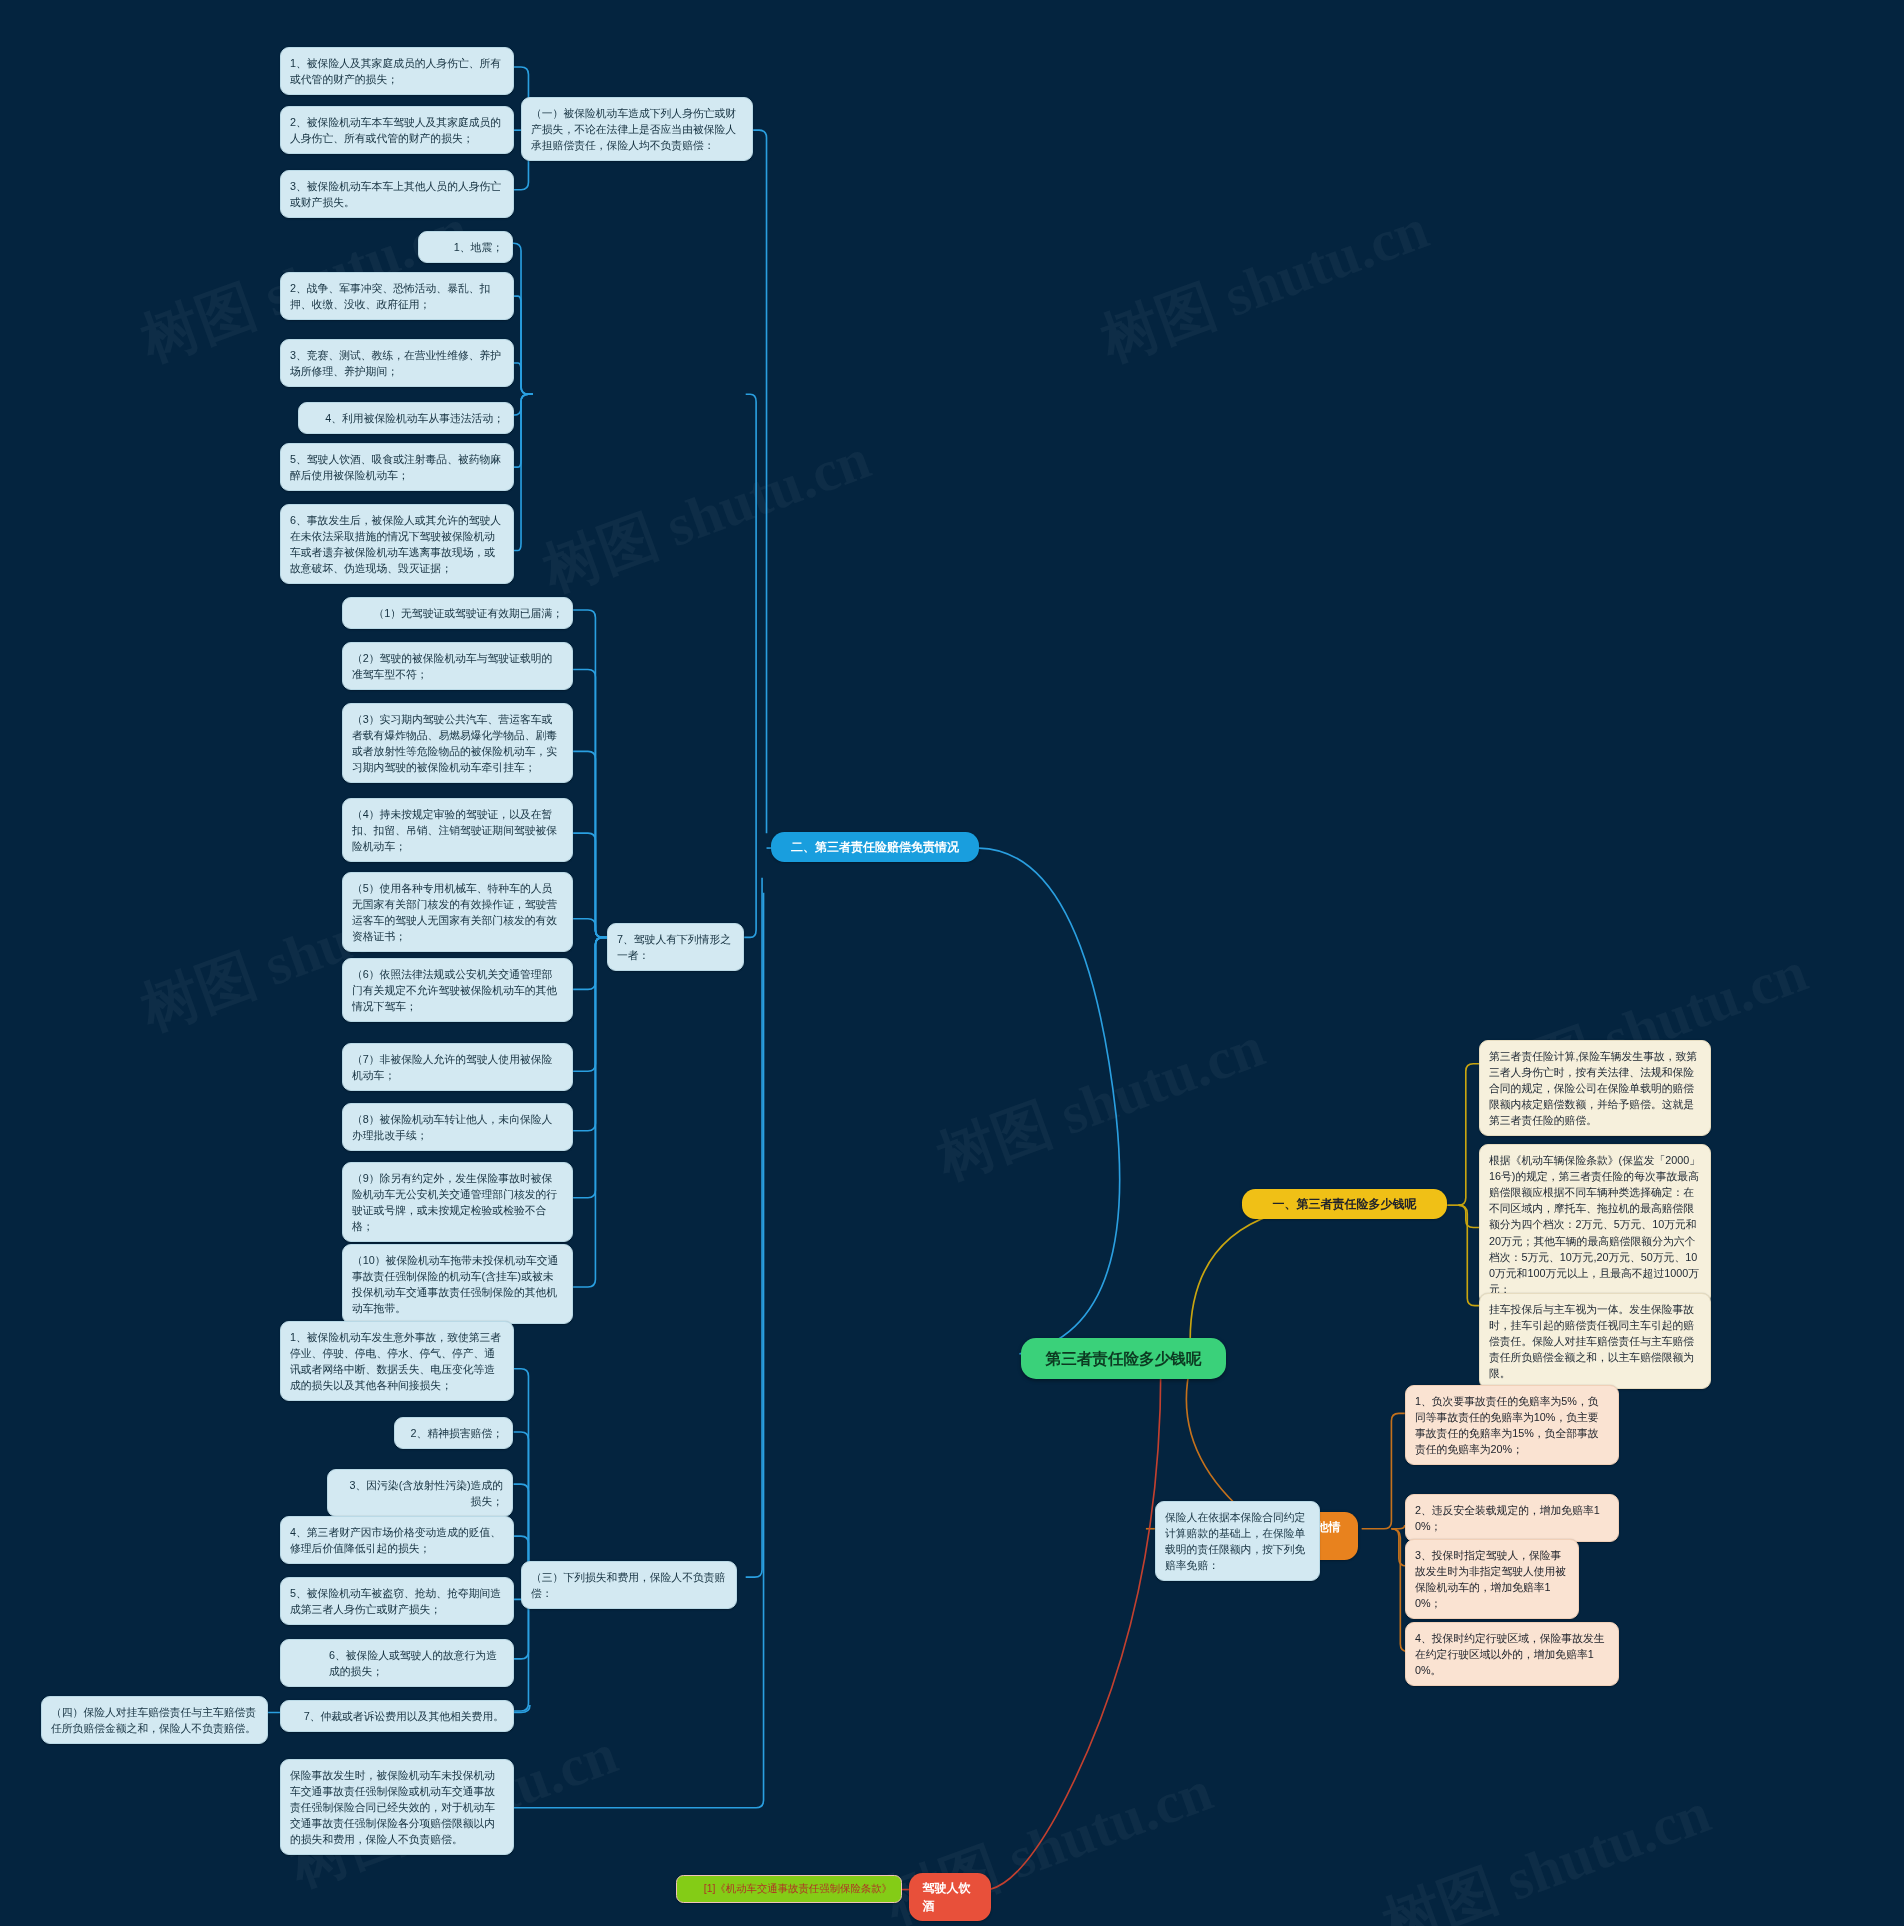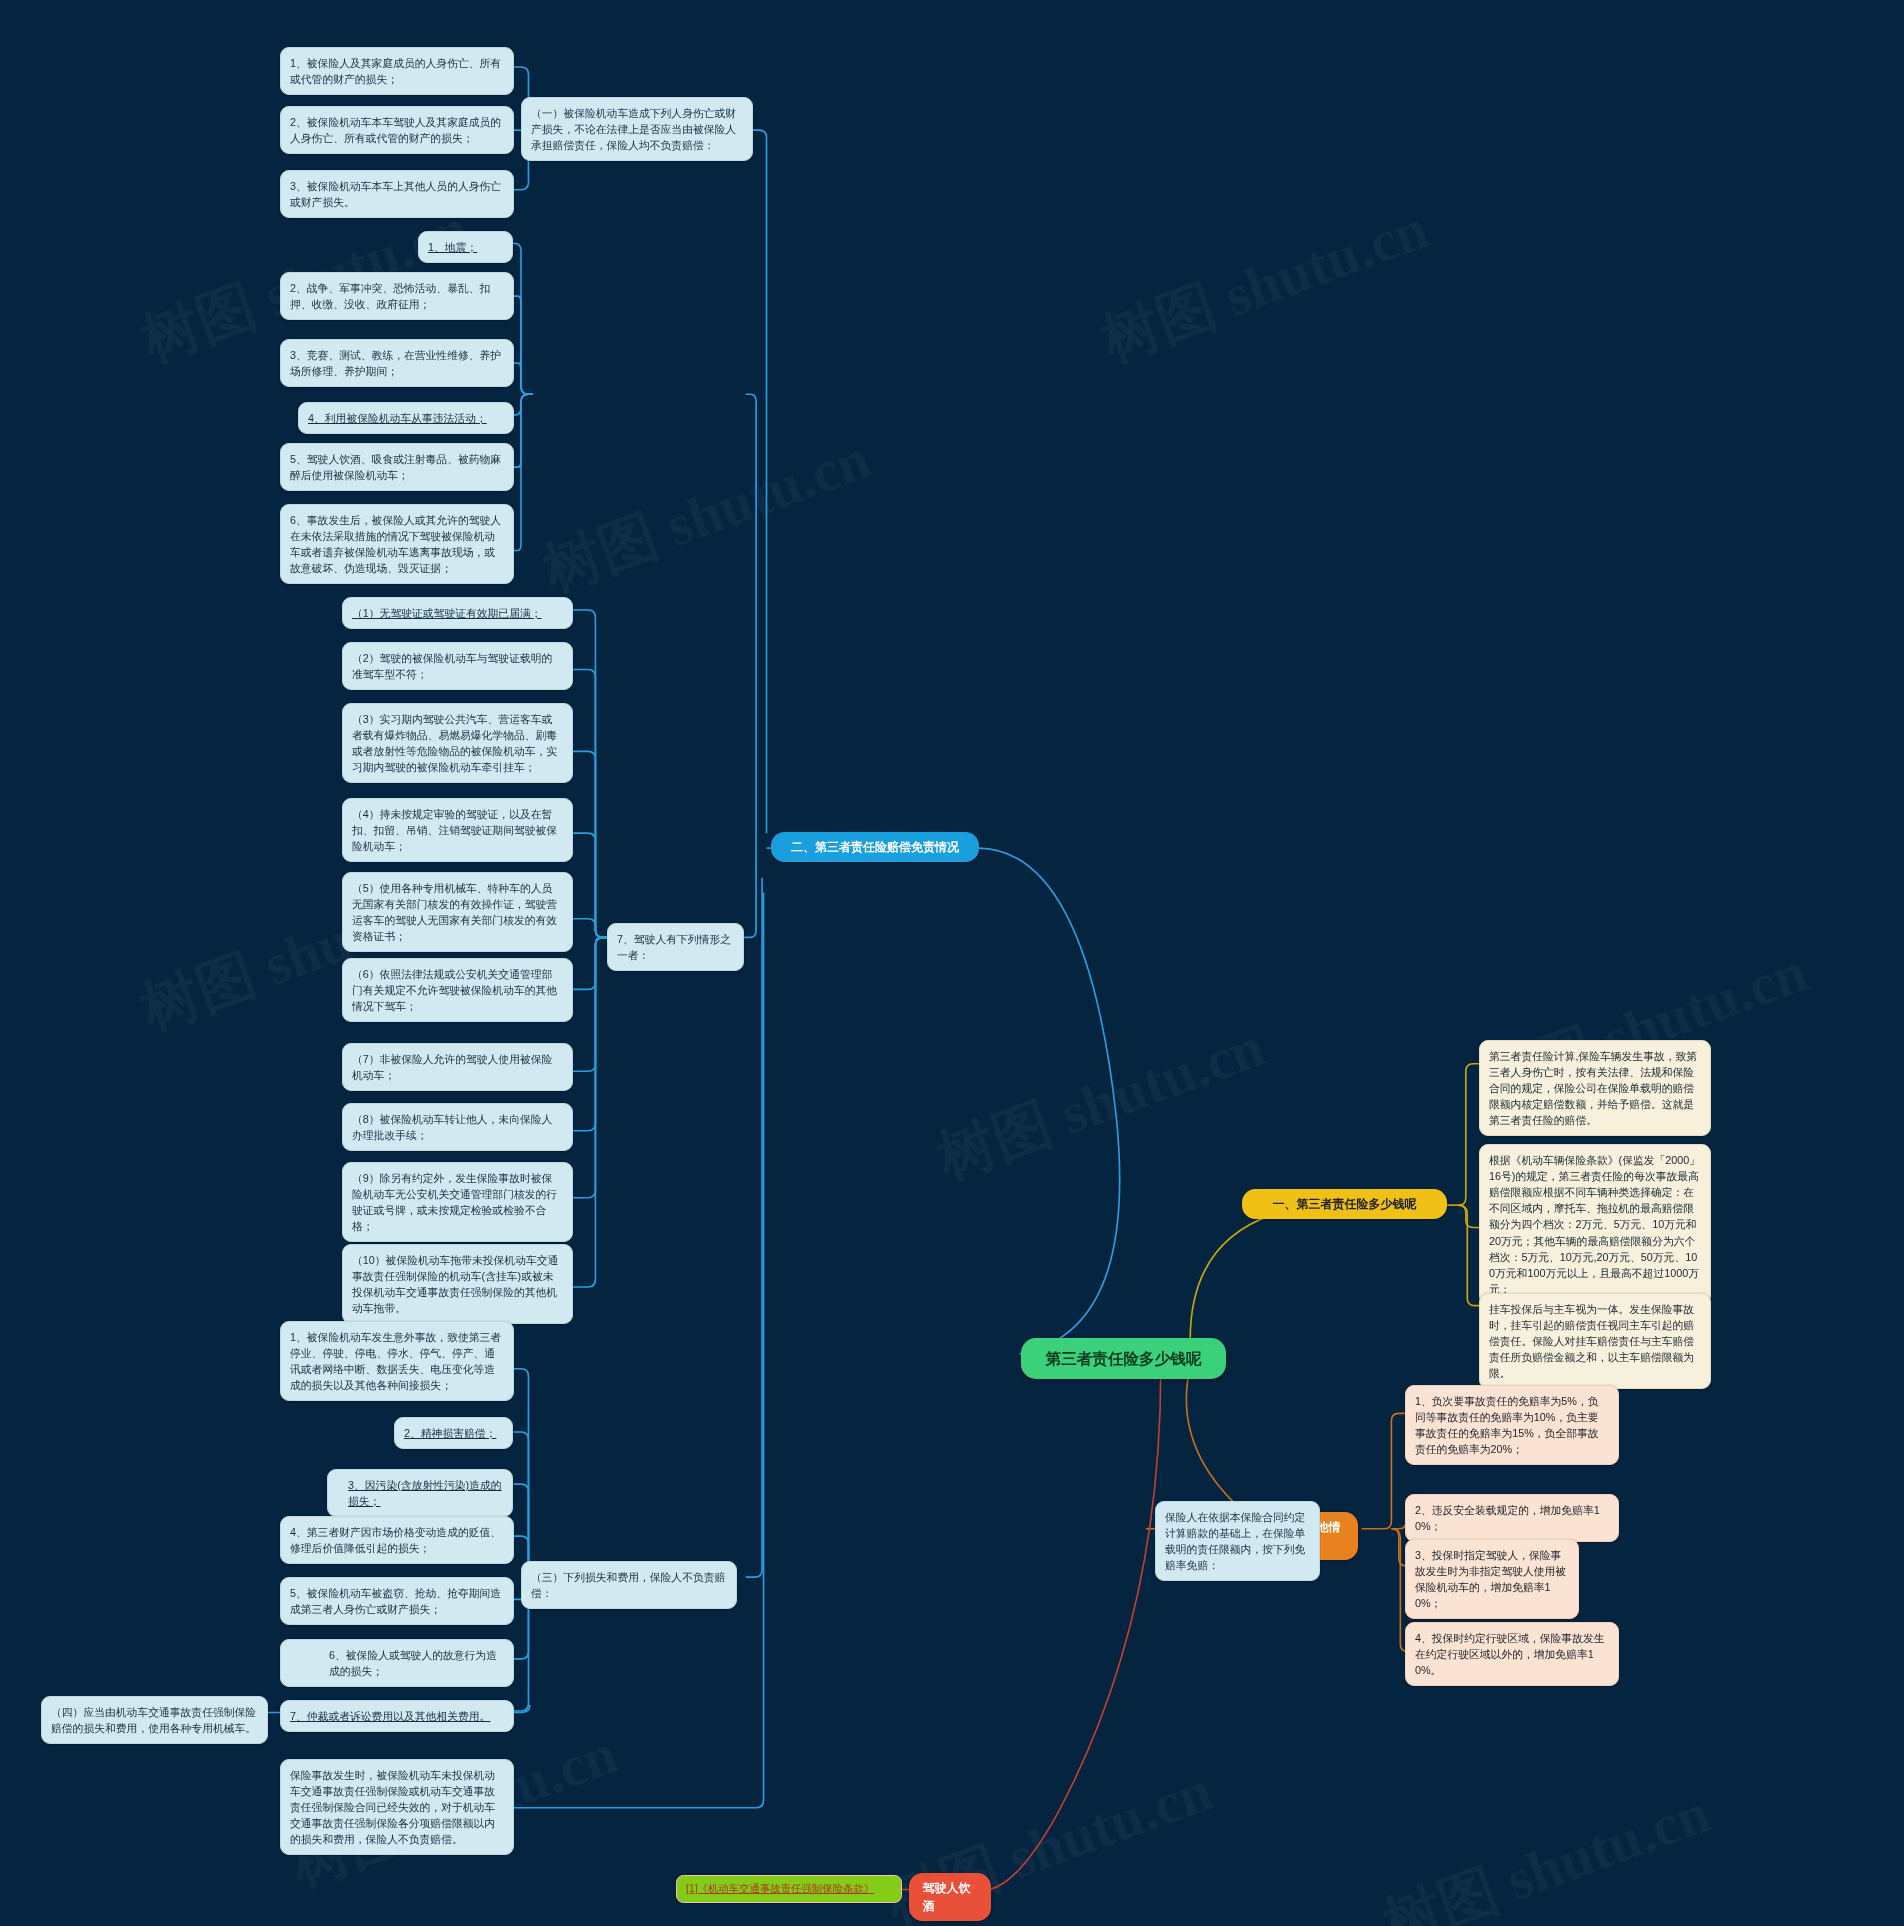--- a/index.html
+++ b/index.html
@@ -81,21 +81,21 @@
     padding:6.7px 9px;font-size:10.8px;
     box-shadow:0 0.7px 1.5px rgba(0,0,0,.25);
   }
   
   .n-cite{
     background:#84cc16;color:#b03325;
     border:0.7px solid #f0c4ba;
     padding:5.2px 9px;font-size:10.4px;border-radius:7.4px;
     box-shadow:0 0.7px 1.5px rgba(0,0,0,.25);
   }
-  .center-txt{text-align:left;text-decoration:underline;}
+  .center-txt{text-align:right;}
 </style>
 </head>
 <body>
 
 <div id="stage">
 
   <div class="wm" style="left:134px;top:246px;">树图 shutu.cn</div>
   <div class="wm" style="left:1094px;top:246px;">树图 shutu.cn</div>
   <div class="wm" style="left:134px;top:915px;">树图 shutu.cn</div>
   <div class="wm" style="left:930px;top:1064px;">树图 shutu.cn</div>
@@ -215,21 +215,21 @@
   <div class="node n-blue" style="left:521px;top:1561px;width:216px;">（三）下列损失和费用，保险人不负责赔偿：</div>
 
   <div class="node n-blue" style="left:280px;top:1321px;width:234px;">1、被保险机动车发生意外事故，致使第三者停业、停驶、停电、停水、停气、停产、通讯或者网络中断、数据丢失、电压变化等造成的损失以及其他各种间接损失；</div>
   <div class="node n-blue center-txt" style="left:394px;top:1417px;width:119px;">2、精神损害赔偿；</div>
   <div class="node n-blue center-txt" style="left:327px;top:1469px;width:186px;padding-left:20px;">3、因污染(含放射性污染)造成的损失；</div>
   <div class="node n-blue" style="left:280px;top:1516px;width:234px;">4、第三者财产因市场价格变动造成的贬值、修理后价值降低引起的损失；</div>
   <div class="node n-blue" style="left:280px;top:1577px;width:234px;">5、被保险机动车被盗窃、抢劫、抢夺期间造成第三者人身伤亡或财产损失；</div>
   <div class="node n-blue" style="left:280px;top:1639px;width:234px;padding-left:48px;">6、被保险人或驾驶人的故意行为造成的损失；</div>
   <div class="node n-blue center-txt" style="left:280px;top:1700px;width:234px;">7、仲裁或者诉讼费用以及其他相关费用。</div>
 
-  <div class="node n-blue" style="left:41px;top:1696px;width:227px;">（四）应当由机动车交通事故责任强制保险赔偿的损失和费用，使用各种专用机械车。</div>
+  <div class="node n-blue" style="left:41px;top:1696px;width:227px;">（四）保险人对挂车赔偿责任与主车赔偿责任所负赔偿金额之和，保险人不负责赔偿。</div>
 
   <div class="node n-blue" style="left:280px;top:1759px;width:234px;">保险事故发生时，被保险机动车未投保机动车交通事故责任强制保险或机动车交通事故责任强制保险合同已经失效的，对于机动车交通事故责任强制保险各分项赔偿限额以内的损失和费用，保险人不负责赔偿。</div>
 
   <div class="node n-cream" style="left:1479px;top:1040px;width:232px;">第三者责任险计算,保险车辆发生事故，致第三者人身伤亡时，按有关法律、法规和保险合同的规定，保险公司在保险单载明的赔偿限额内核定赔偿数额，并给予赔偿。这就是第三者责任险的赔偿。</div>
   <div class="node n-cream" style="left:1479px;top:1144px;width:232px;">根据《机动车辆保险条款》(保监发「2000」16号)的规定，第三者责任险的每次事故最高赔偿限额应根据不同车辆种类选择确定：在不同区域内，摩托车、拖拉机的最高赔偿限额分为四个档次：2万元、5万元、10万元和20万元；其他车辆的最高赔偿限额分为六个档次：5万元、10万元,20万元、50万元、100万元和100万元以上，且最高不超过1000万元；</div>
   <div class="node n-cream" style="left:1479px;top:1293px;width:232px;">挂车投保后与主车视为一体。发生保险事故时，挂车引起的赔偿责任视同主车引起的赔偿责任。保险人对挂车赔偿责任与主车赔偿责任所负赔偿金额之和，以主车赔偿限额为限。</div>
 
   <div class="node n-blue" style="left:1155px;top:1501px;width:165px;">保险人在依据本保险合同约定计算赔款的基础上，在保险单载明的责任限额内，按下列免赔率免赔：</div>
 
   <div class="node n-peach" style="left:1405px;top:1385px;width:214px;">1、负次要事故责任的免赔率为5%，负同等事故责任的免赔率为10%，负主要事故责任的免赔率为15%，负全部事故责任的免赔率为20%；</div>

